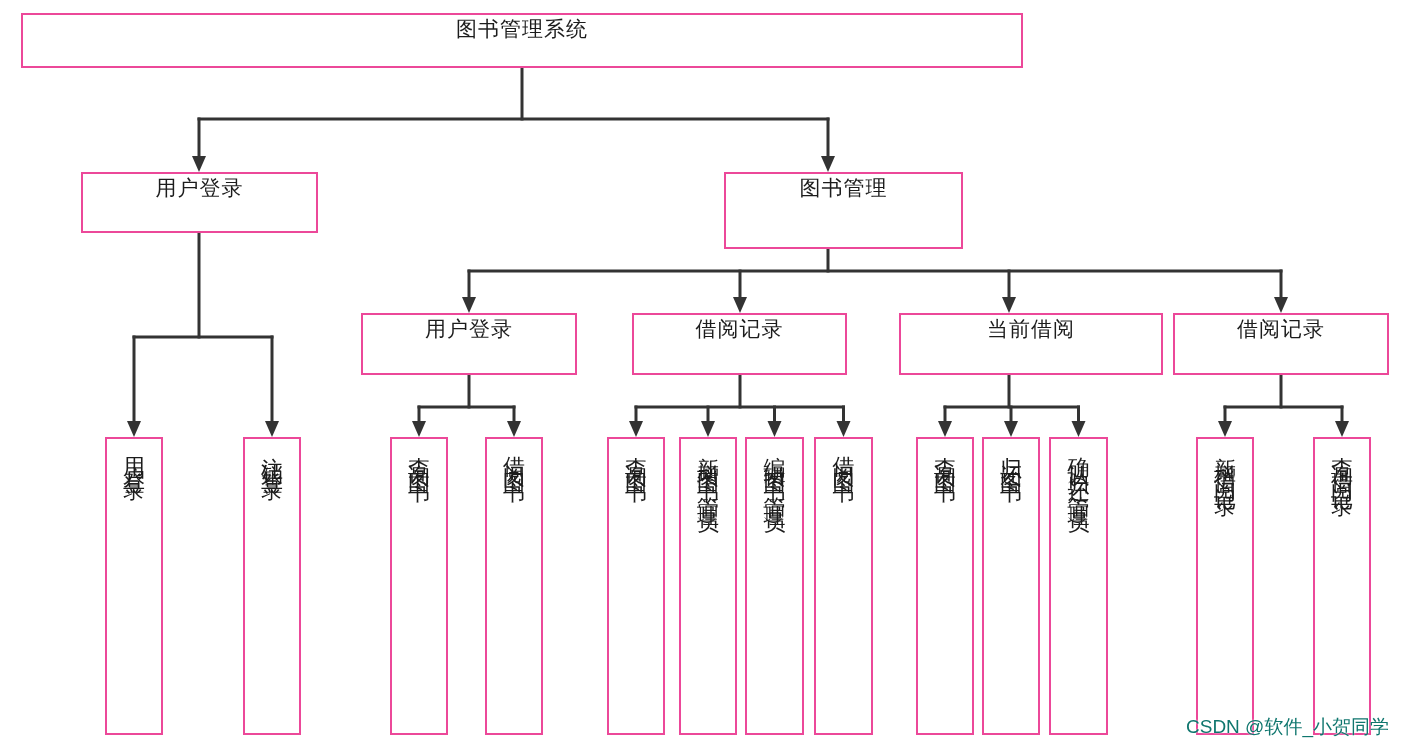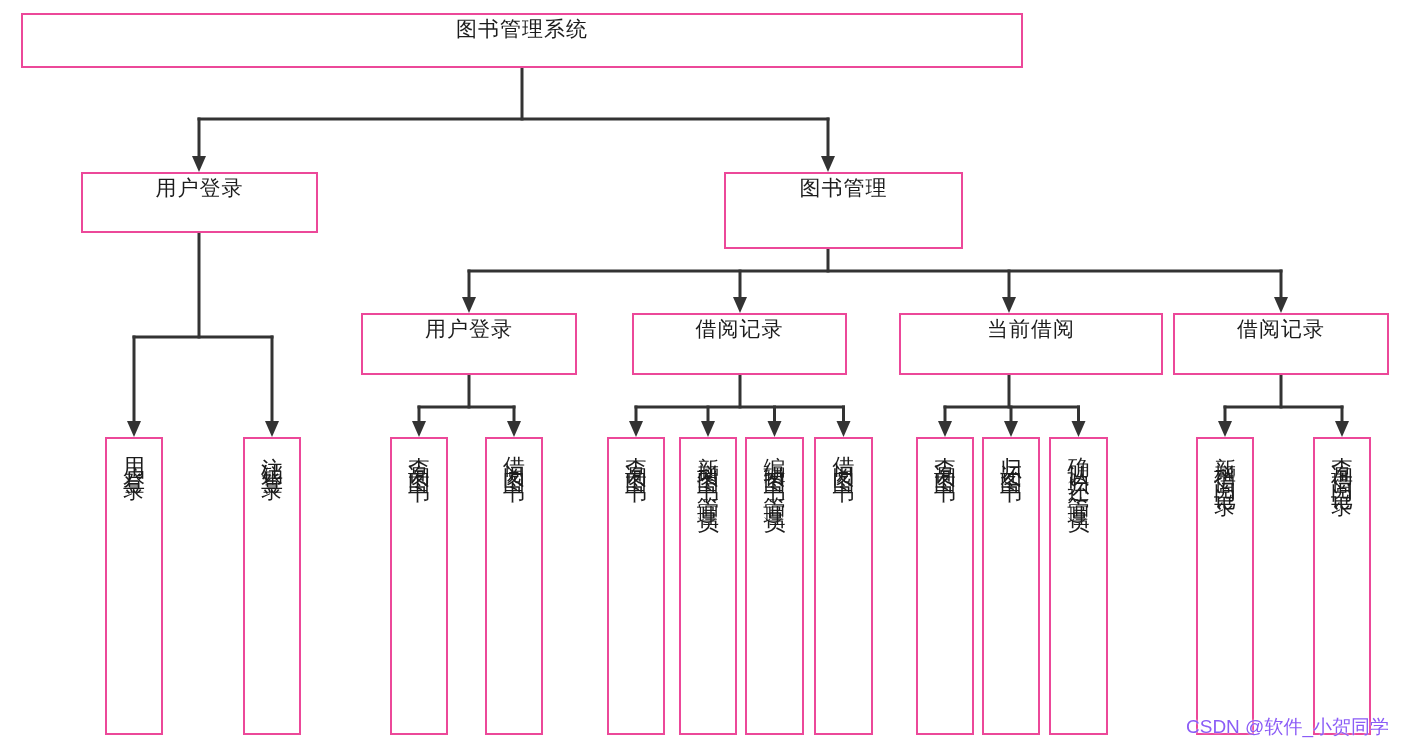--- a/index.html
+++ b/index.html
@@ -47,21 +47,21 @@
     font-size: 22px;
     line-height: 1;
     letter-spacing: 8px;
     color: #1c1c1c;
   }
   .watermark {
     position: absolute;
     left: 1186px;
     top: 714px;
     font-size: 19px;
-    color: #8b5cf6;
+    color: #0f766e;
     white-space: nowrap;
     z-index: 5;
     text-shadow: 0 0 2px #ffffff;
   }
 </style>
 </head>
 <body>
 
 <div id="canvas">
 

